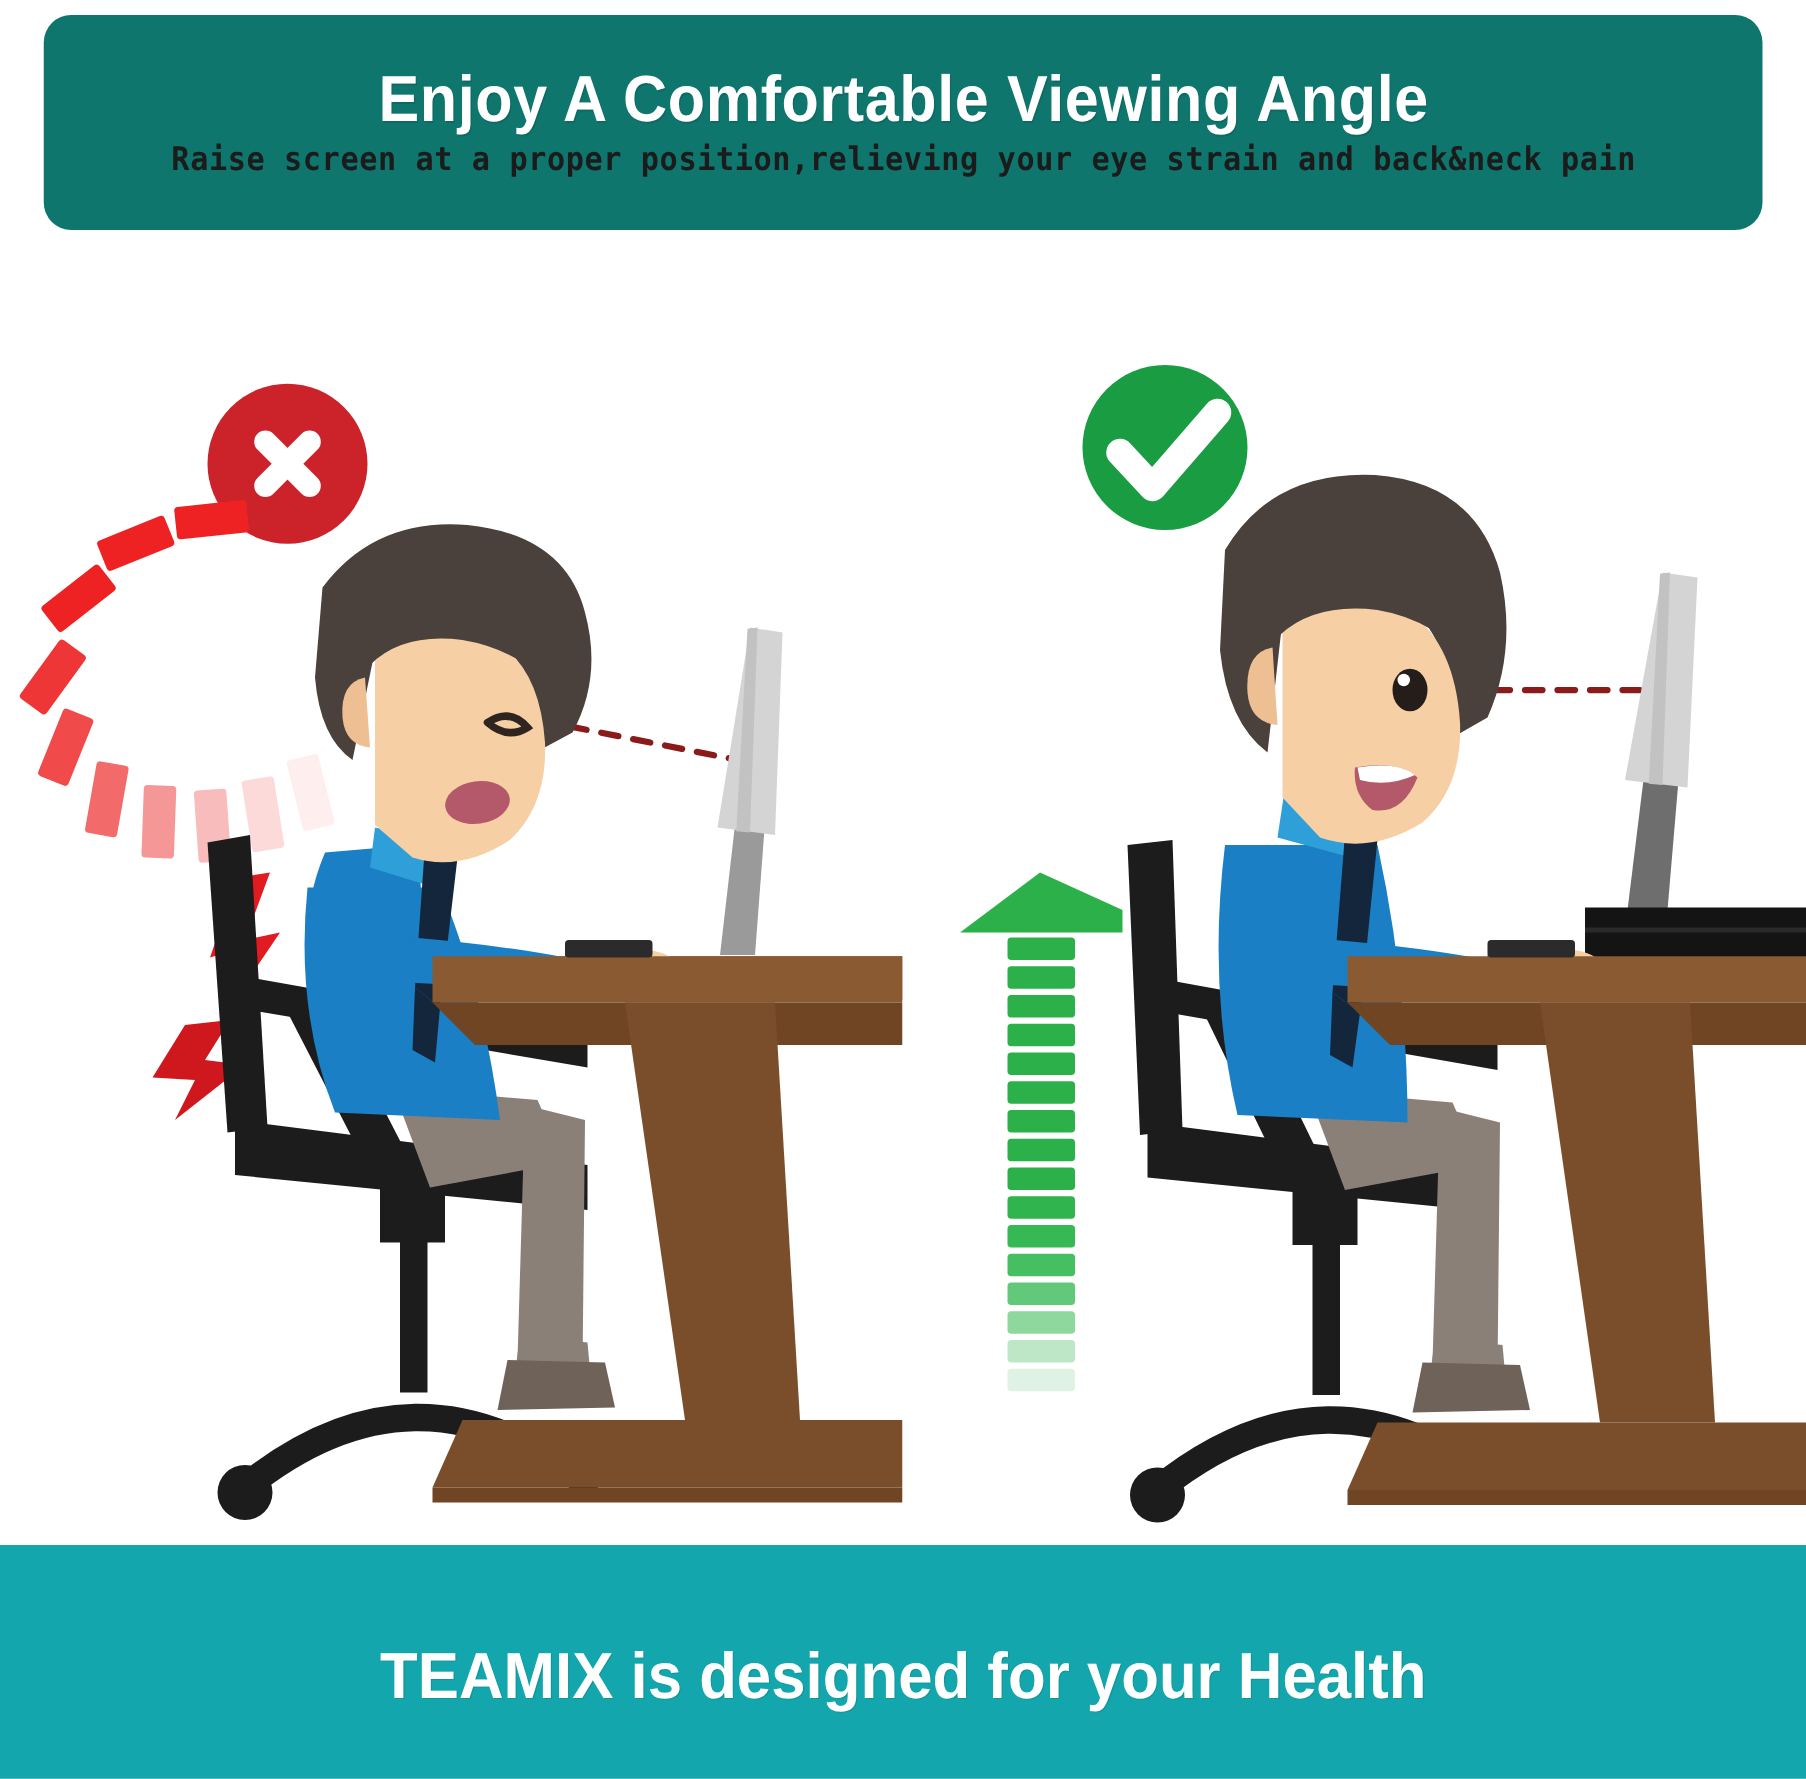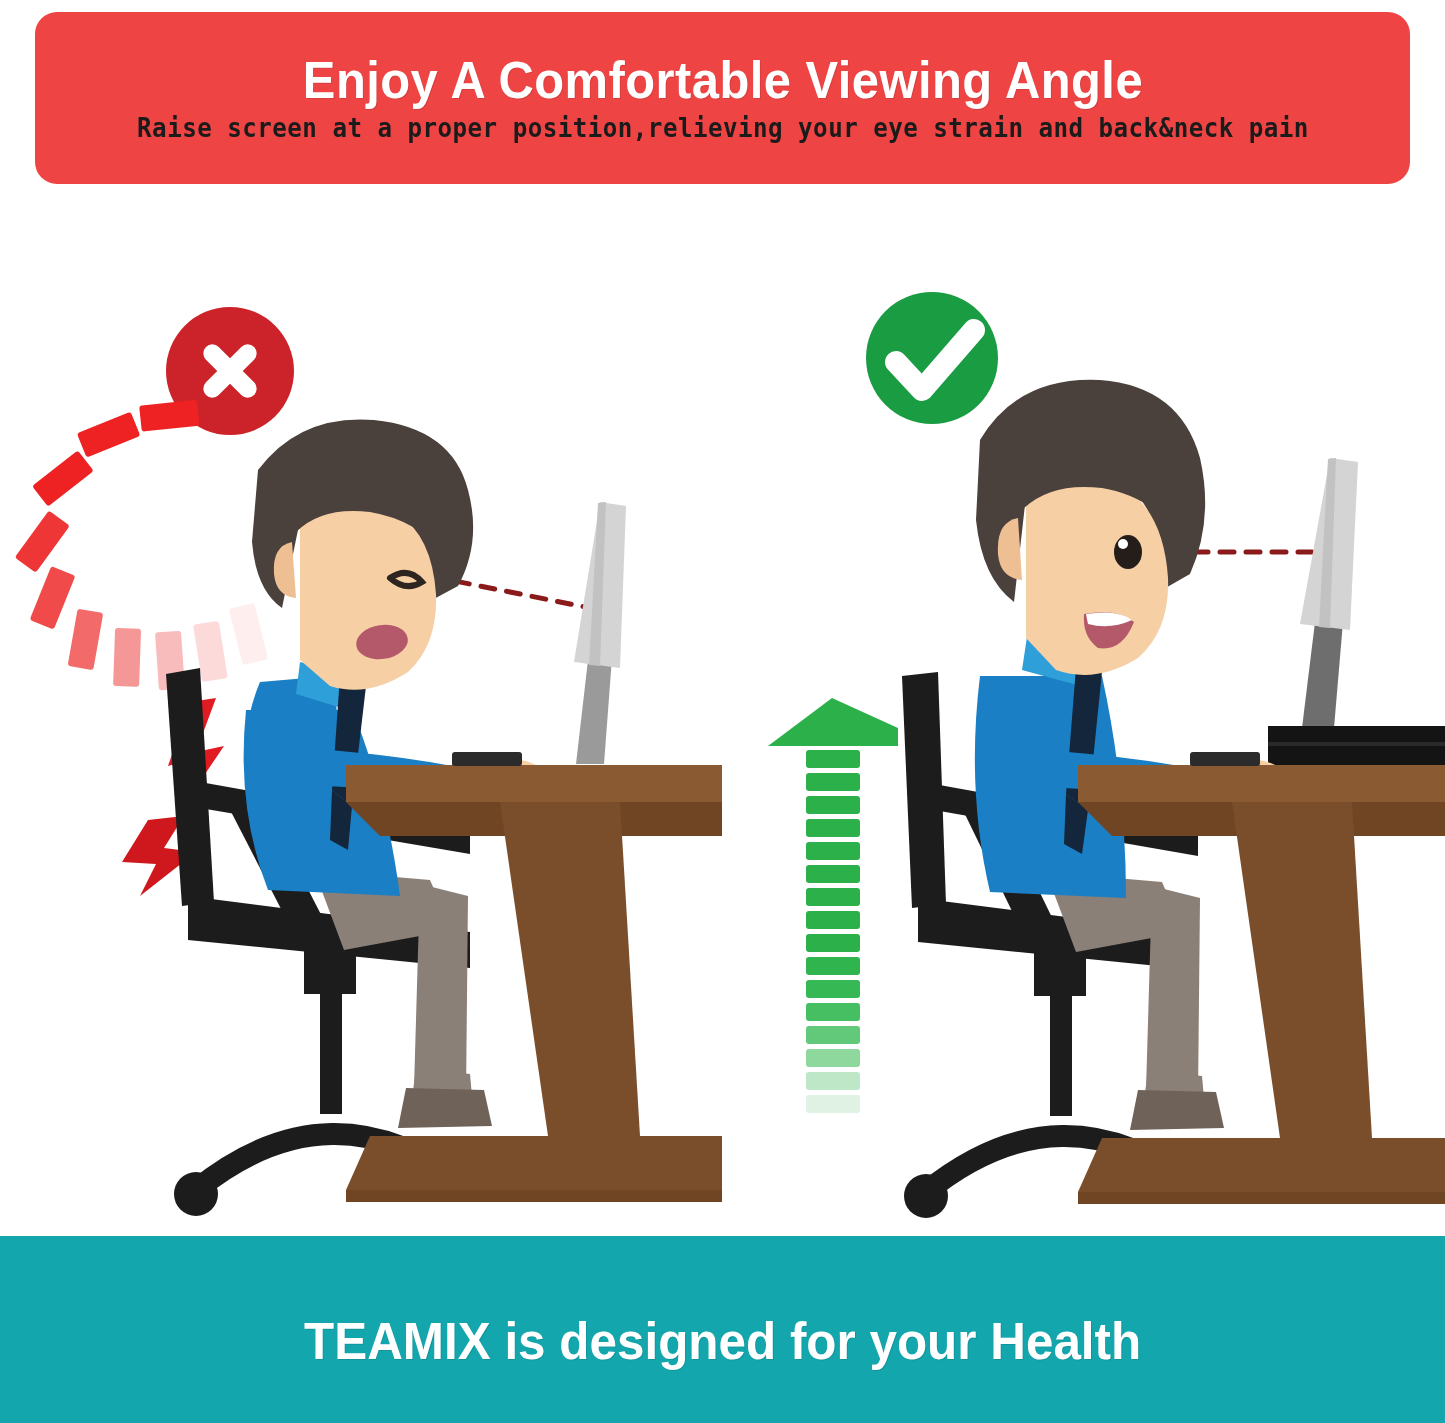--- a/index.html
+++ b/index.html
@@ -2,21 +2,21 @@
 <html><head>
 <meta charset="utf-8">
 <style>
   html,body{margin:0;padding:0;background:#ffffff;}
   body{width:1445px;height:1423px;position:relative;overflow:hidden;
        font-family:"Liberation Sans", sans-serif;}
 
   
   .top-banner{
     position:absolute; left:35px; top:12px; width:1375px; height:172px;
-    background:#ef4444; border-radius:22px;
+    background:#0f766e; border-radius:22px;
     display:flex; flex-direction:column; align-items:center; justify-content:center;
   }
   .top-title{
     color:#ffffff; font-size:52px; font-weight:bold; letter-spacing:0.5px;
     font-family:"Liberation Sans", sans-serif;
     text-shadow:1px 1px 0 rgba(0,0,0,0.10);
     white-space:nowrap; line-height:1.05; margin-bottom:6px;
     transform:scaleX(0.94); transform-origin:center;
   }
   .top-sub{

